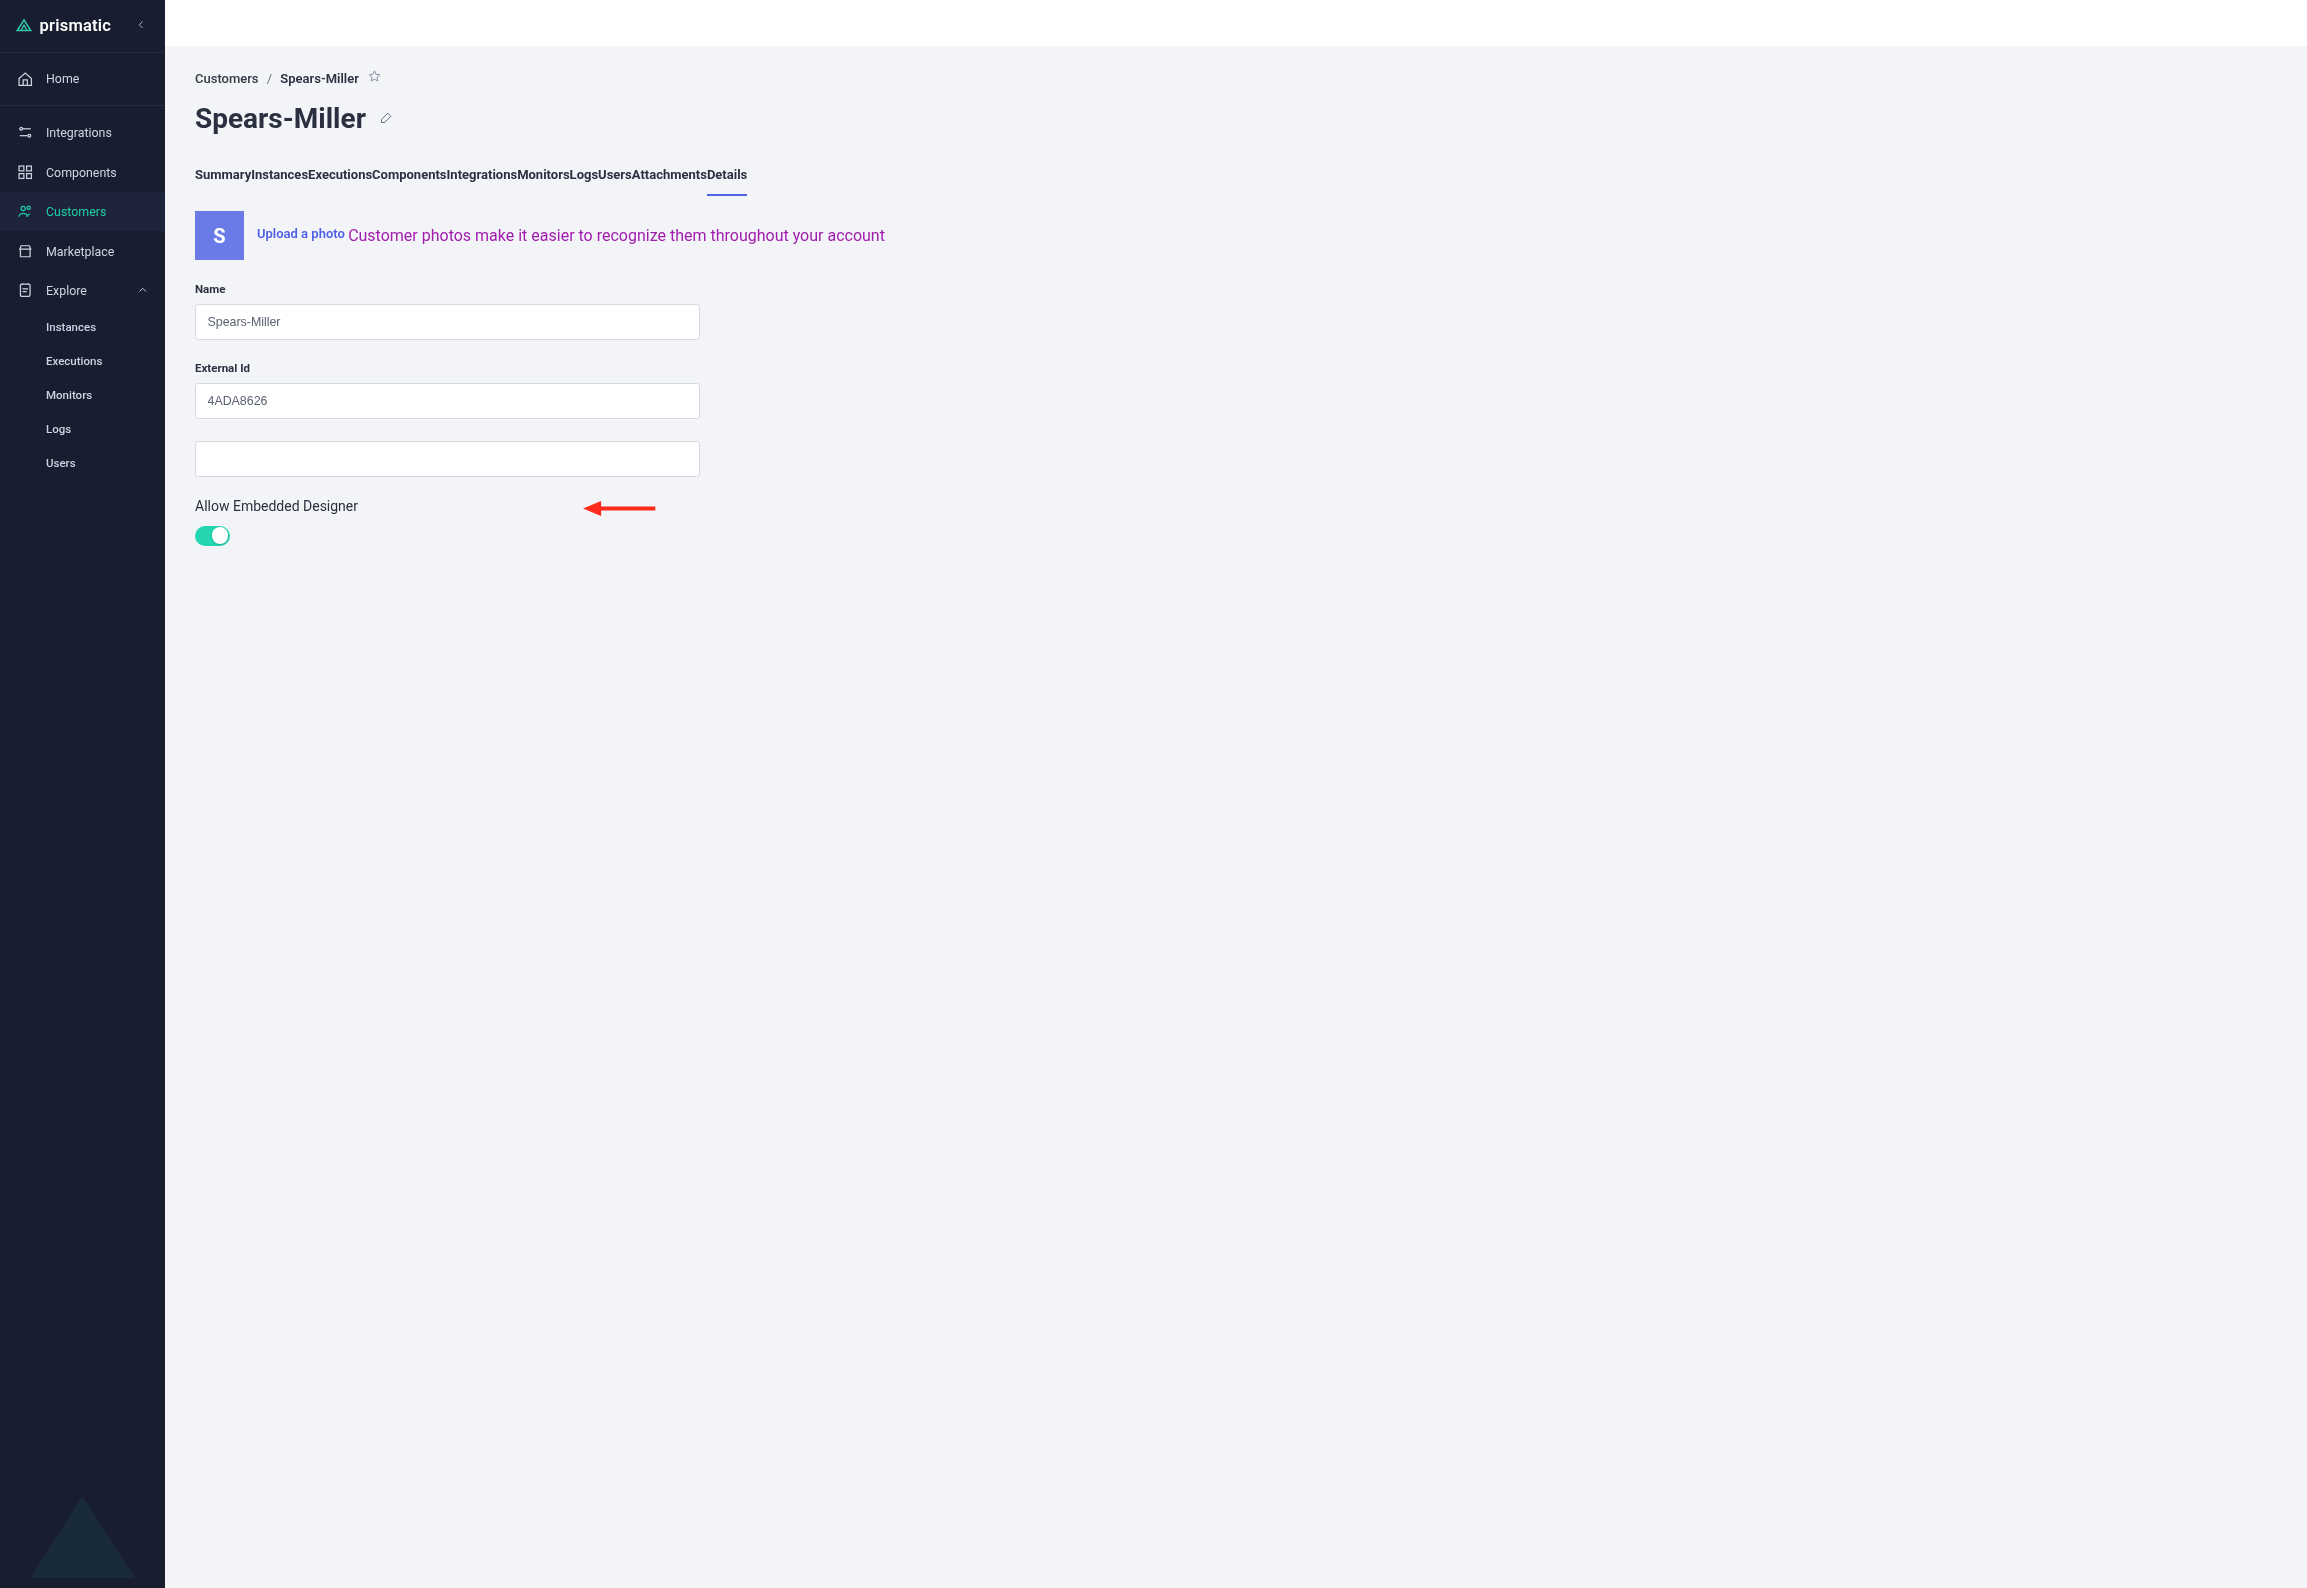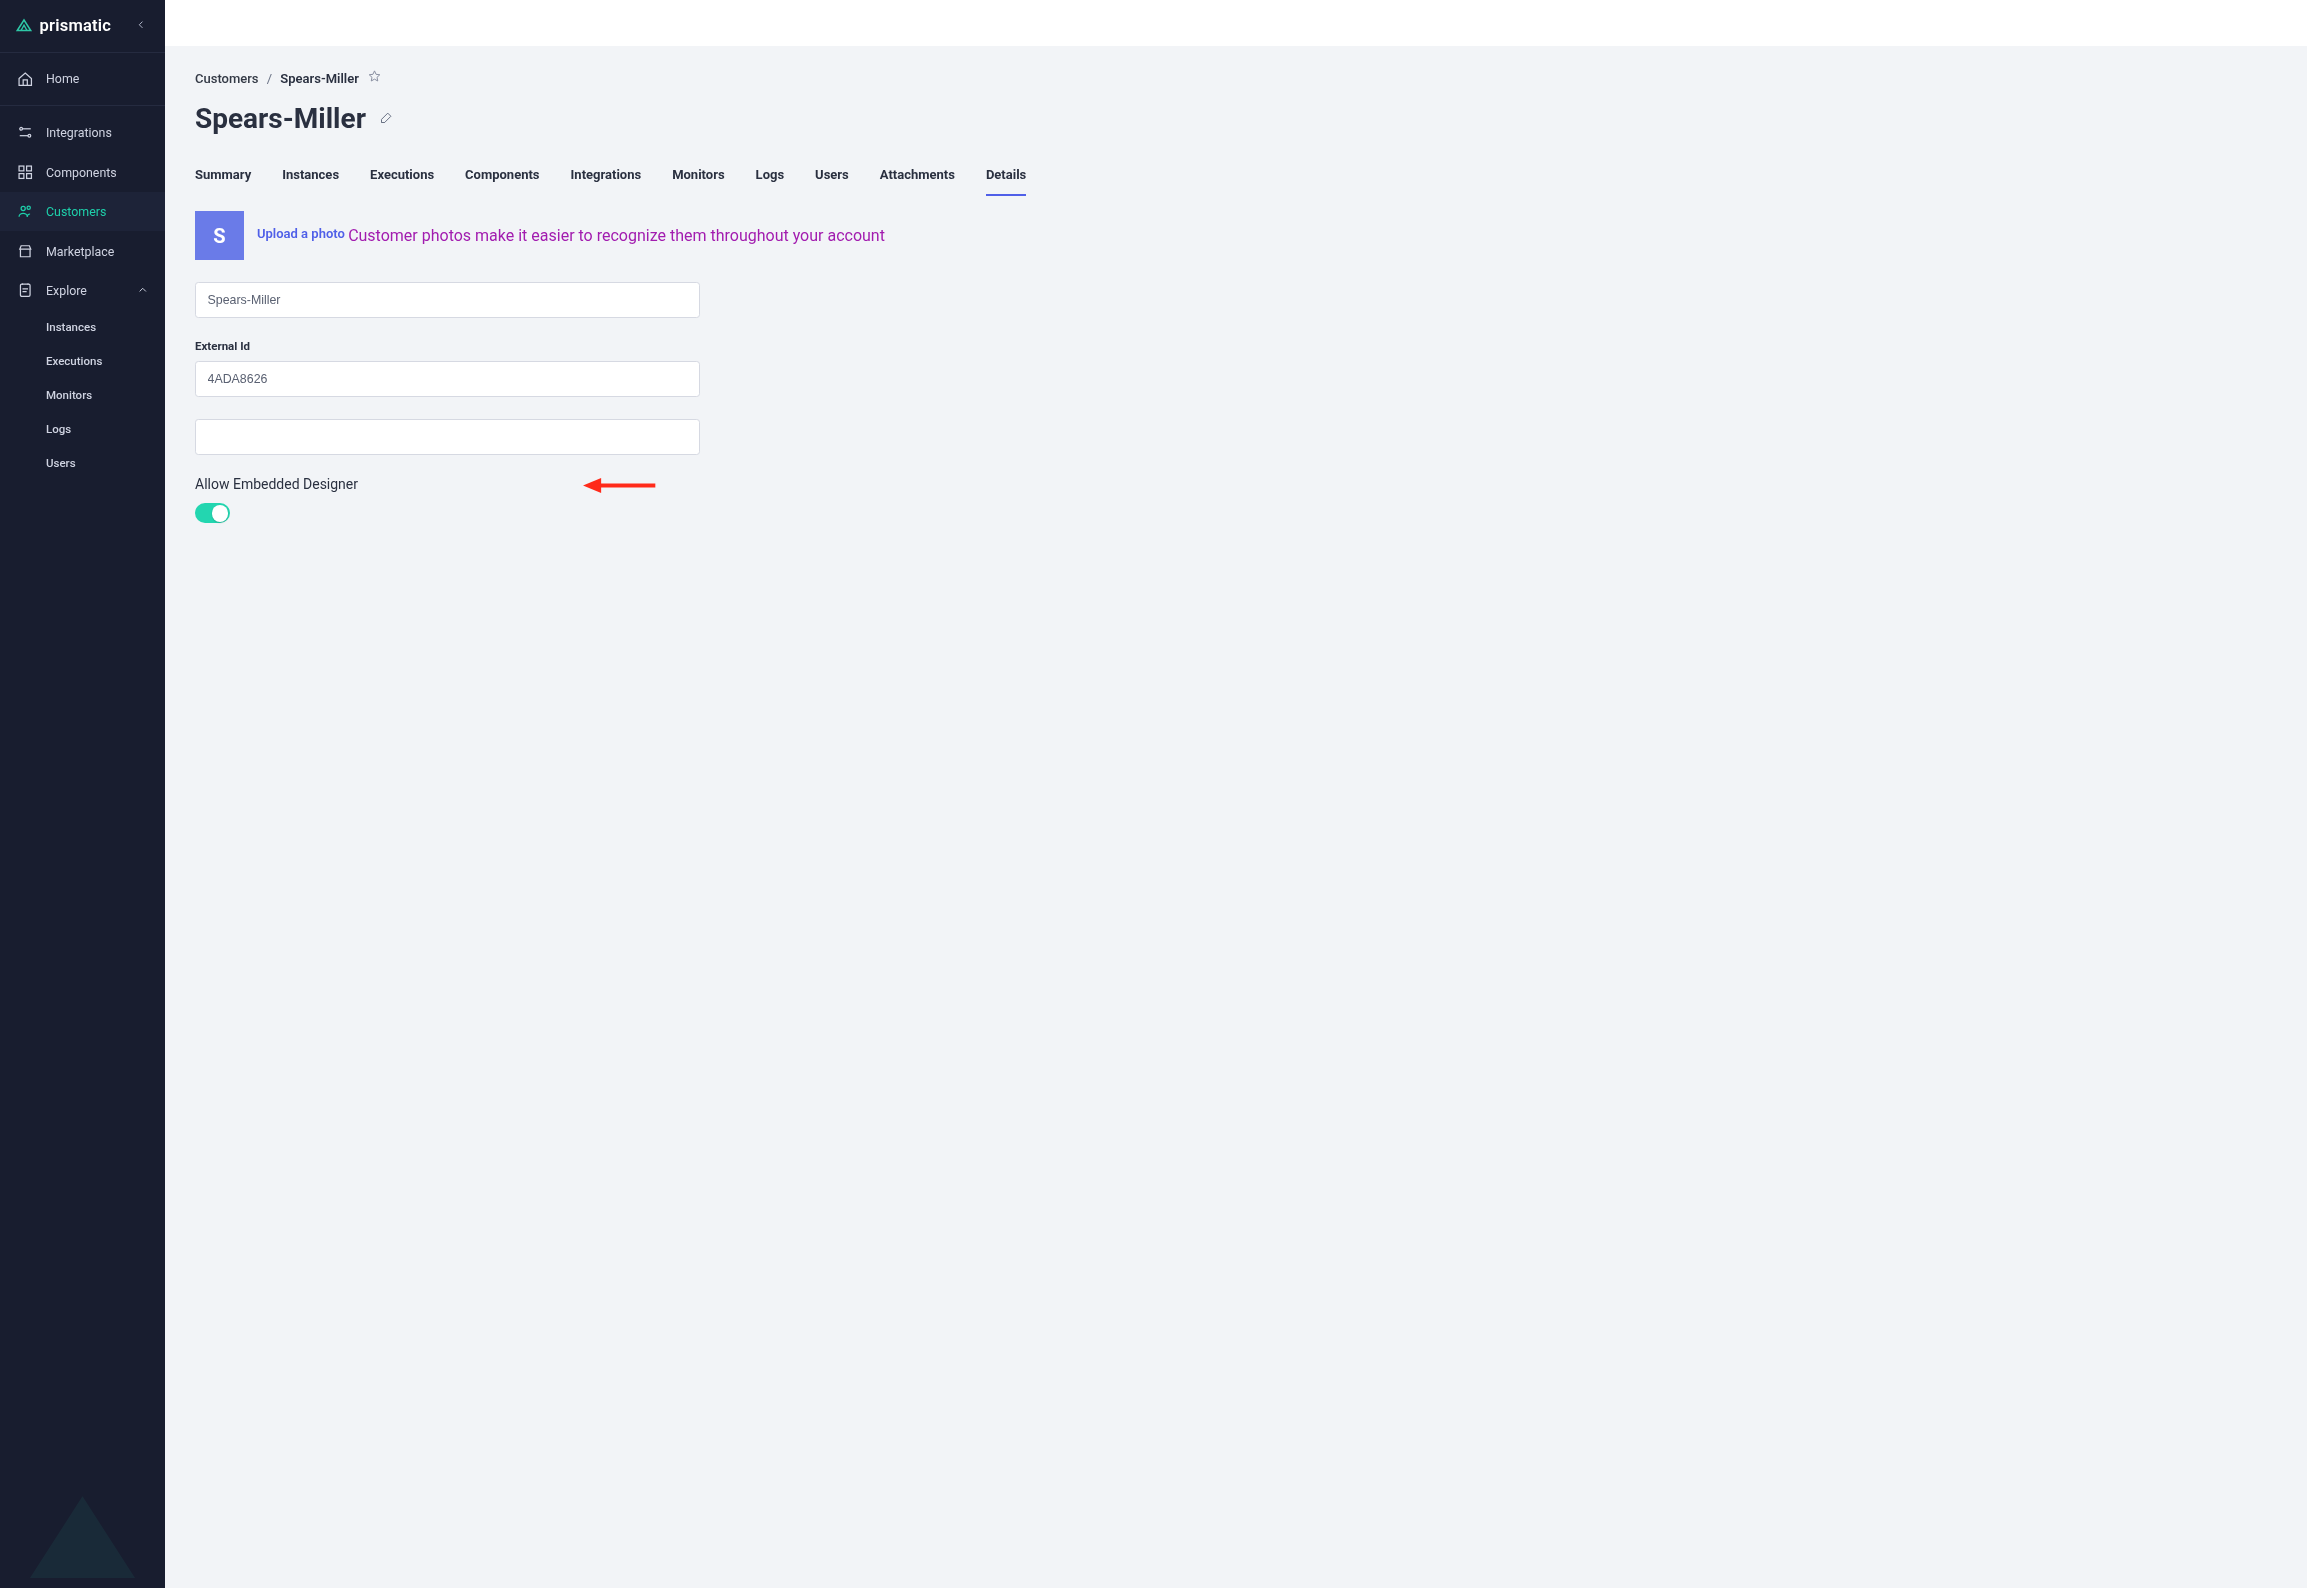--- a/index.html
+++ b/index.html
@@ -60,21 +60,21 @@
   .breadcrumb { display:flex; align-items:center; gap:8.2px; font-size:13px; color:#333945; }
   .breadcrumb a { color:#333945; text-decoration:none; font-weight:500; }
   .breadcrumb .sep { color:#6a7285; }
   .breadcrumb .current { font-weight:600; color:#2a3040; }
   .breadcrumb .star { color:#8a90a2; cursor:pointer; }
 
   .page-title-row { display:flex; align-items:center; gap:13px; margin-top:15px; }
   .page-title { font-size:28px; font-weight:700; color:#2a3040; }
   .edit-title { color:#6a7285; cursor:pointer; }
 
-  .tabs { display:flex; gap:31px; margin-top:25px; border-bottom: none; }
+  .tabs { display:flex; margin-top:25px; border-bottom: none; }
   .tab { font-size:13px; font-weight:700; color:#2a3040; padding: 6.6px 0; cursor:pointer; }
   .tab.active { color:#2a3040; position:relative; }
   .tab.active::after { content:""; position:absolute; left:0; right:0; bottom:-8.2px; height:2.5px; background:#4f5fe8; }
 
   .section { margin-top: 23px; }
 
   .photo-row { display:flex; align-items:center; gap:13px; }
   .avatar {
     width:49px; height:49px;
     background:#6a7be8; color:#ffffff; display:flex; align-items:center; justify-content:center;
@@ -269,20 +269,21 @@
         <div class="photo-row">
           <div class="avatar">S</div>
           <div class="photo-text">
             <span class="upload-link">Upload a photo</span>
             <span class="photo-sub">Customer photos make it easier to recognize them throughout your account</span>
           </div>
         </div>
       </div>
 
       <div class="form-group">
+        <label class="form-label">Name</label>
         <input class="input" value="Spears-Miller" style="">
       </div>
 
       <div class="form-group">
         <label class="form-label">External Id</label>
         <input class="input" value="4ADA8626" style="">
       </div>
 
 
       <div class="form-group">

